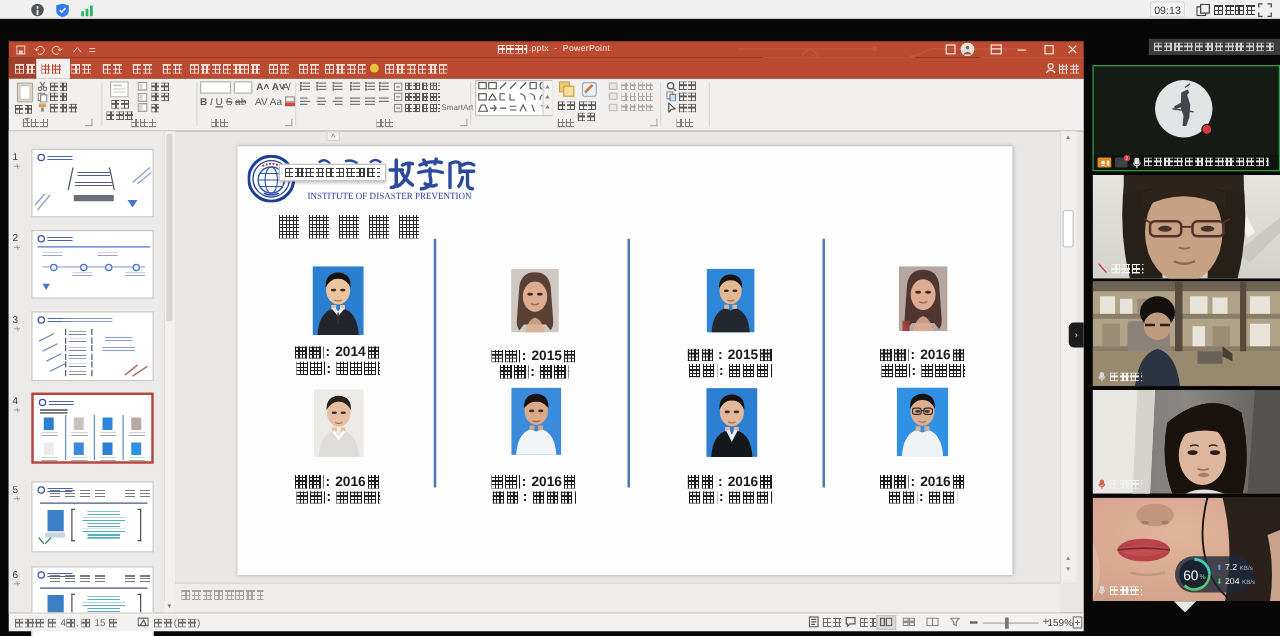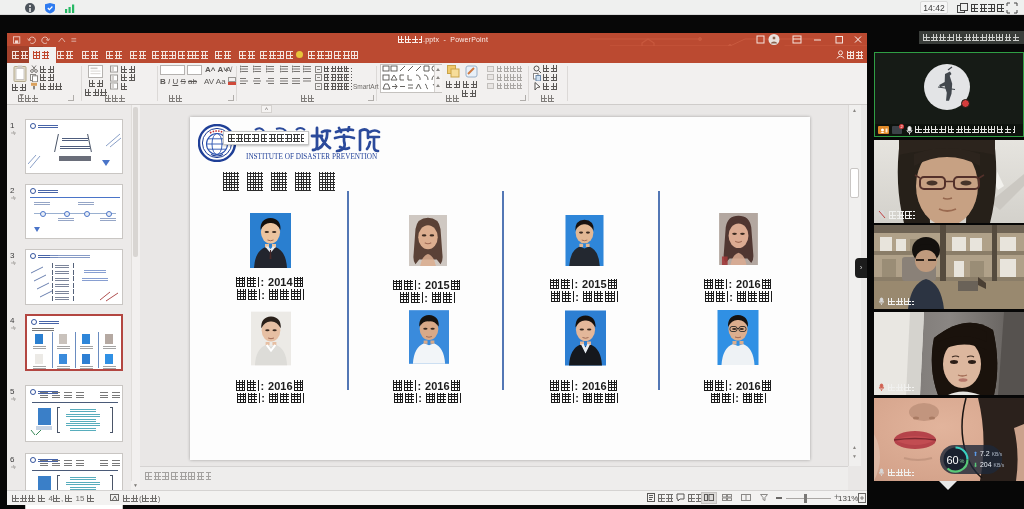--- a/index.html
+++ b/index.html
@@ -16,21 +16,21 @@
 <svg class="abs" style="left:24px;top:2px" width="52" height="12" viewBox="0 0 52 12">
 <circle cx="6" cy="6" r="5" fill="#4d545c"></circle>
     <rect x="5.3" y="3" width="1.4" height="2" fill="#fff"></rect>
     <rect x="5.3" y="6" width="1.4" height="4" fill="#fff"></rect>
 <path d="M26 1 L31 2.2 V6.5 C31 9.4 28.8 10.8 26 11.6 C23.2 10.8 21 9.4 21 6.5 V2.2 Z" fill="#2f7bf0"></path>
     <path d="M23.8 6 l1.6 1.7 3-3.2" stroke="#fff" stroke-width="1.2" fill="none"></path>
 <rect x="41" y="7" width="2.2" height="4" fill="#27b864"></rect>
     <rect x="44.5" y="5" width="2.2" height="6" fill="#27b864"></rect>
     <rect x="48" y="2.5" width="2.2" height="8.5" fill="#27b864"></rect>
 </svg>
-<div class="abs" style="left:920px;top:1px;width:28px;height:13px;border:1px solid #dadada;border-radius:2px;background:#f6f6f6;color:#3a3a3a;font-size:8.5px;line-height:12px;text-align:center">14:42</div>
+<div class="abs" style="left:920px;top:1px;width:28px;height:13px;border:1px solid #dadada;border-radius:2px;background:#f6f6f6;color:#3a3a3a;font-size:8.5px;line-height:12px;text-align:center">09:13</div>
 <svg class="abs" style="left:957px;top:3px" width="11" height="10" viewBox="0 0 11 10">
     <rect x="0.5" y="2.5" width="7" height="7" fill="none" stroke="#454545"></rect>
     <rect x="3.5" y="0.5" width="7" height="7" fill="#eff0ef" stroke="#454545"></rect>
   </svg>
 <div class="abs row" style="left:971px;top:3.5px;font-size:8.5px;color:#3c3c3c">
     <span class="z zl" style="width:34px;"></span>
   </div>
 <svg class="abs" style="left:1006px;top:2px" width="12" height="12" viewBox="0 0 12 12" stroke="#454545" fill="none">
 <path d="M1 4 V1 H4 M8 1 H11 V4 M11 8 V11 H8 M4 11 H1 V8"></path>
   </svg>
@@ -895,21 +895,21 @@
     <rect x="0.5" y="0.5" width="9" height="6"></rect>
     <path d="M5 0.5 v6"></path>
   </svg>
 <svg class="abs" style="left:760px;top:494px" width="8" height="7" viewBox="0 0 8 7" fill="none" stroke="#8a8886">
     <path d="M0.5 0.5 h7 l-2.5 3 v3 l-2 -1 v-2 z"></path>
   </svg>
 <div class="abs" style="left:776px;top:497px;width:6px;height:1.5px;background:#6a6866"></div>
 <div class="abs" style="left:786px;top:497.5px;width:45px;height:1px;background:#aaa7a4"></div>
 <div class="abs" style="left:804px;top:493.5px;width:2.5px;height:9px;background:#7a7876"></div>
 <div class="abs" style="left:834px;top:494px;width:6px;height:6px;font-size:9px;color:#6a6866;line-height:6px">+</div>
-<div class="abs" style="left:838px;top:494px;font-size:8px;color:#4a4846">131%</div>
+<div class="abs" style="left:838px;top:494px;font-size:8px;color:#4a4846">159%</div>
 <svg class="abs" style="left:858px;top:492.5px" width="8" height="10" viewBox="0 0 8 10" fill="none" stroke="#6a6866">
     <rect x="0.5" y="0.5" width="7" height="9"></rect>
     <path d="M2 5 h4 m-2 -2 v4" stroke-width="0.8"></path>
   </svg>
 <div class="abs row" style="left:919px;top:31px;width:105px;height:13px;background:#3a3d3a;color:#cfd0ce;font-size:8px;padding-left:4px">
     <span class="z zl" style="width:96px;"></span>
   </div>
 <div class="abs" style="left:855px;top:258px;width:12px;height:20px;background:#1c1c1c;border-radius:4px 0 0 4px;color:#cfcfcf;font-size:8px;line-height:19px;text-align:center">›</div>
 <div class="abs" style="left:874px;top:52px;width:150px;height:85px;background:#161b16;border:1px solid #2f9e44">
 <div class="abs" style="left:49px;top:11px;width:46px;height:46px;border-radius:50%;background:#e3e4e6"></div>

